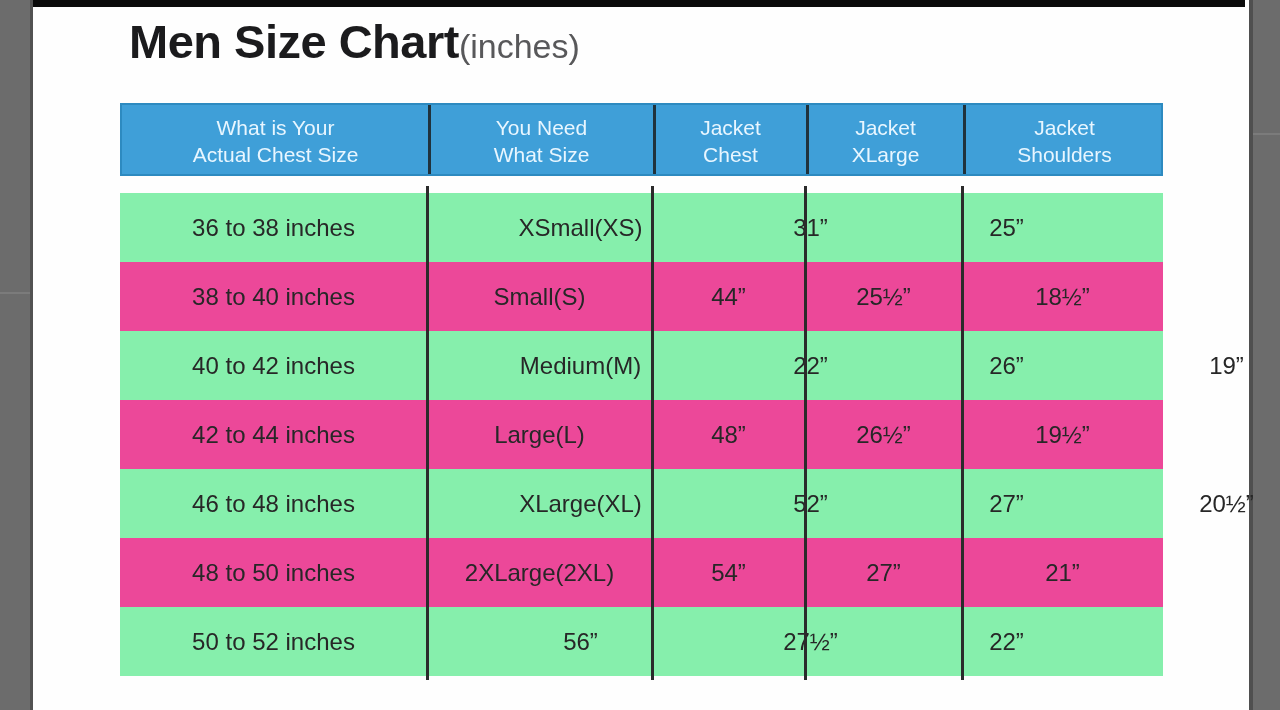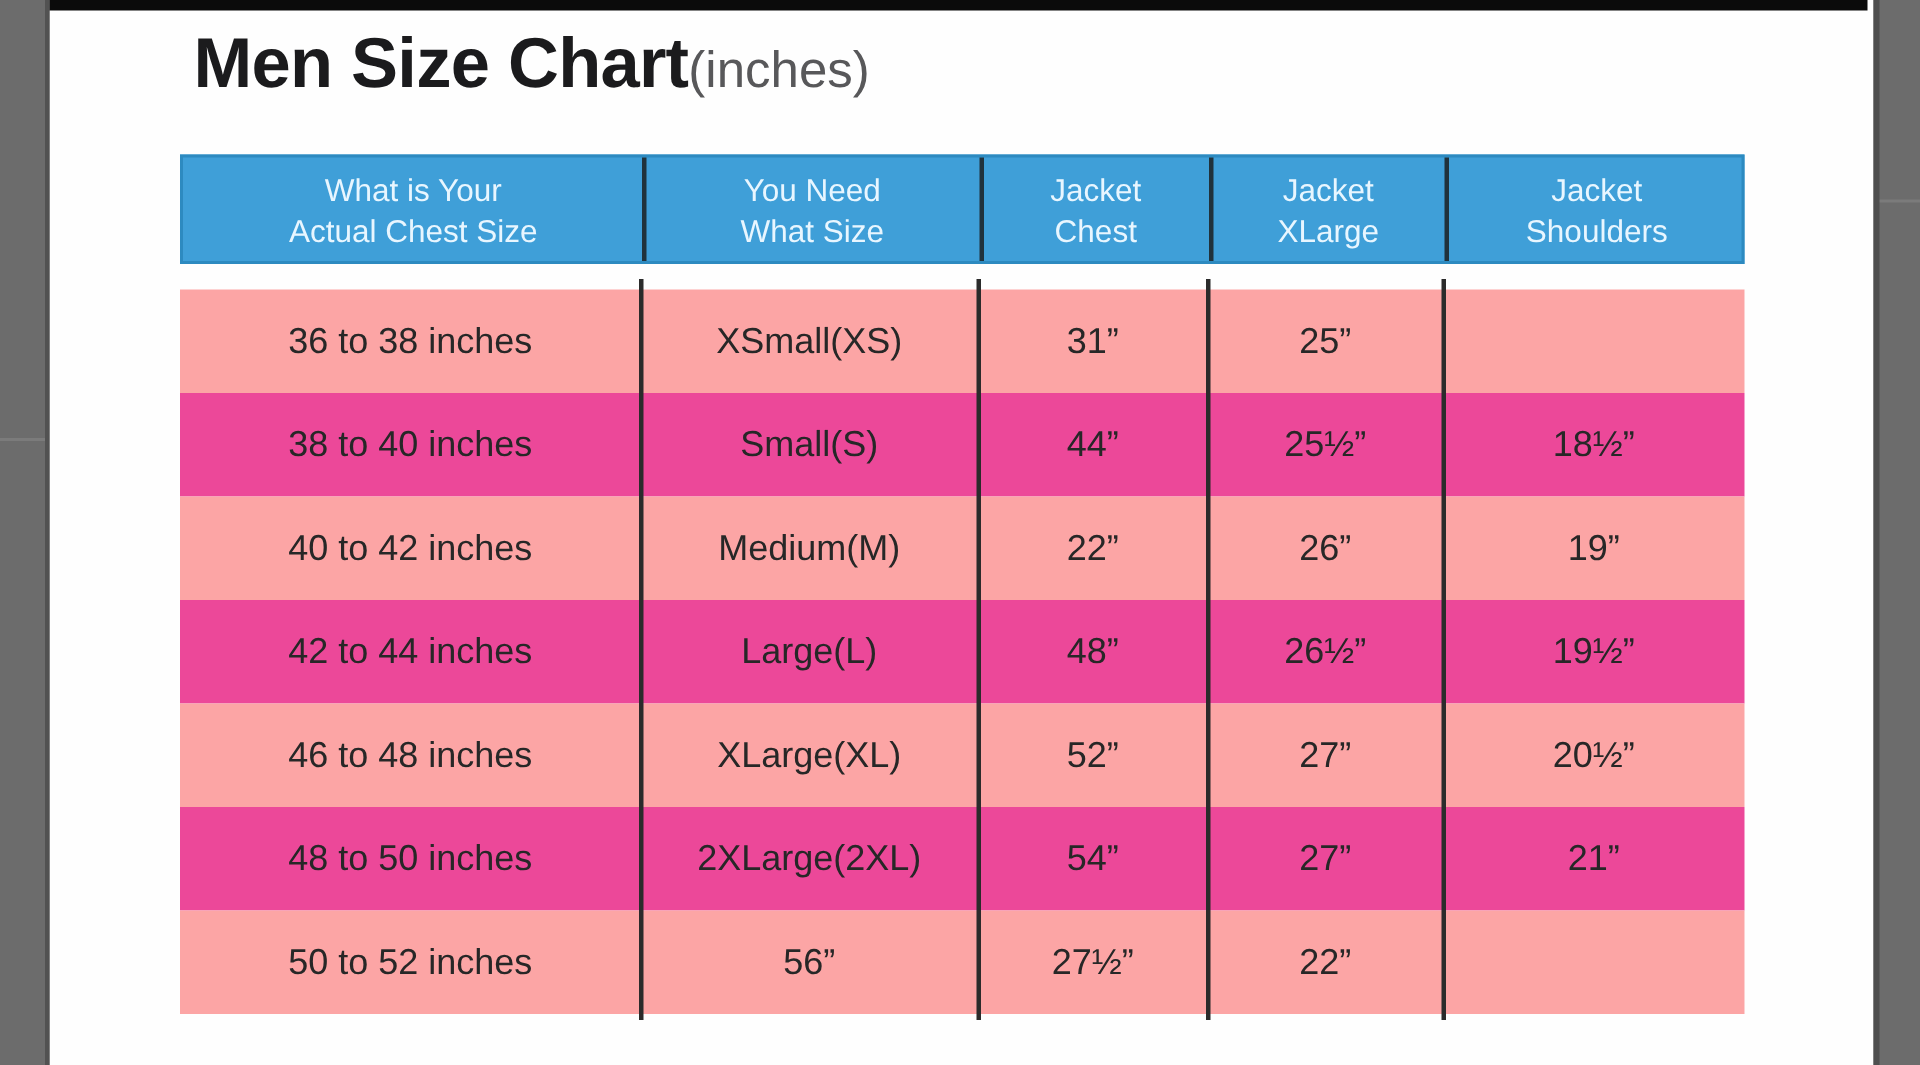--- a/index.html
+++ b/index.html
@@ -53,21 +53,21 @@
   .h-cell { text-align: center; color: #e8f6ff; font-size: 21px; line-height: 27px; padding-top: 2px; }
   .h-sep { position: absolute; top: 0; bottom: 0; width: 3px; background: #20323c; }
 
   .t-body { position: relative; margin-top: 17px; }
   .t-row {
     display: grid;
     grid-template-columns: 307px 225px 153px 157px 201px;
     height: 69px;
     align-items: center;
   }
-  .t-row.gray  { background: #fca5a5; }
+  .t-row.gray  { background: #86efac; gap: 41px; }
   .t-row.white { background: #ec4899; }
   .t-cell { text-align: center; font-size: 24px; color: #272727; }
 
   .b-sep { position: absolute; top: -7px; bottom: -4px; width: 3px; background: #2b2b2b; }
   .sep1 { left: 306px; } .sep2 { left: 531px; } .sep3 { left: 684px; } .sep4 { left: 841px; }
 </style>
 </head>
 <body>
 
 <div class="stage">

